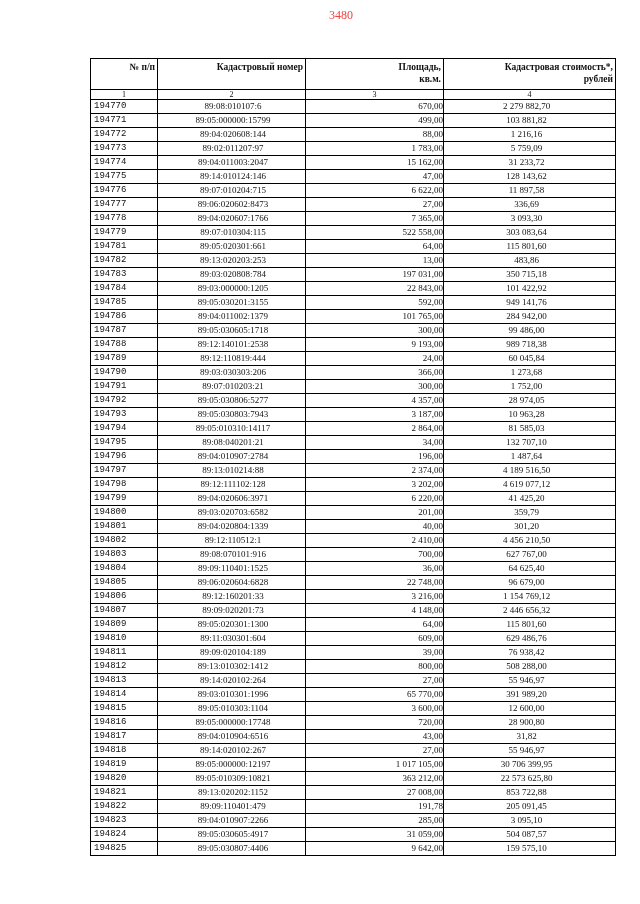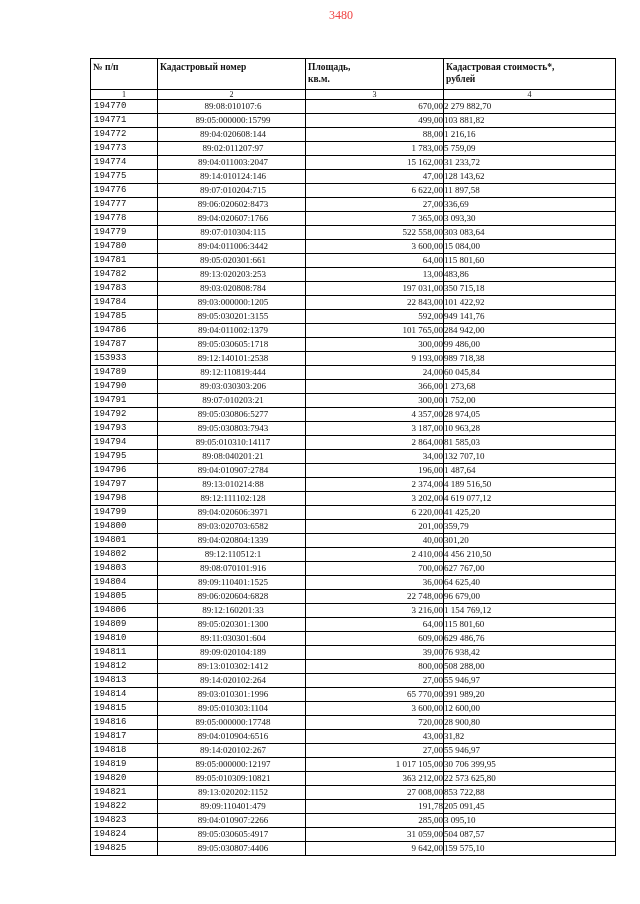--- a/index.html
+++ b/index.html
@@ -39,21 +39,21 @@
 
   table.cadastral-table th,
   table.cadastral-table td {
     border: 1px solid #000000;
     overflow: hidden;
     white-space: nowrap;
   }
   thead th.head-cell {
     font-weight: bold;
     font-size: 9.5px;
-    text-align: left;
+    text-align: right;
     vertical-align: top;
     padding: 2px 2px 1px 2px;
     height: 27px;
     line-height: 12px;
   }
   thead th.index-cell {
     font-weight: normal;
     font-size: 8px;
     text-align: center;
     vertical-align: middle;
@@ -63,21 +63,21 @@
   }
   tbody td {
     font-size: 9px;
     height: 13px;
     line-height: 13px;
     padding: 0;
   }
   td.c-num   { text-align: left;  padding-left: 3px; font-family: Liberation Mono, monospace; }
   td.c-cad   { text-align: center;  padding-left: 3px; }
   td.c-area  { text-align: right; }
-  td.c-value { text-align: left; padding-right: 6px; }
+  td.c-value { text-align: center; padding-right: 6px; }
 </style>
 </head>
 <body>
 
 <div class="page-number">3480</div>
 
 <table class="cadastral-table">
   <colgroup>
     <col class="col-num">
       <col class="col-cad">
@@ -173,26 +173,20 @@
         <td class="c-value">3 093,30</td>
       </tr>
 
       <tr>
         <td class="c-num">194779</td>
         <td class="c-cad">89:07:010304:115</td>
         <td class="c-area">522 558,00</td>
         <td class="c-value">303 083,64</td>
       </tr>
 
-      <tr>
-        <td class="c-num">194780</td>
-        <td class="c-cad">89:04:011006:3442</td>
-        <td class="c-area">3 600,00</td>
-        <td class="c-value">15 084,00</td>
-      </tr>
 
       <tr>
         <td class="c-num">194781</td>
         <td class="c-cad">89:05:020301:661</td>
         <td class="c-area">64,00</td>
         <td class="c-value">115 801,60</td>
       </tr>
 
       <tr>
         <td class="c-num">194782</td>
@@ -230,21 +224,21 @@
       </tr>
 
       <tr>
         <td class="c-num">194787</td>
         <td class="c-cad">89:05:030605:1718</td>
         <td class="c-area">300,00</td>
         <td class="c-value">99 486,00</td>
       </tr>
 
       <tr>
-        <td class="c-num">153933</td>
+        <td class="c-num">194788</td>
         <td class="c-cad">89:12:140101:2538</td>
         <td class="c-area">9 193,00</td>
         <td class="c-value">989 718,38</td>
       </tr>
 
       <tr>
         <td class="c-num">194789</td>
         <td class="c-cad">89:12:110819:444</td>
         <td class="c-area">24,00</td>
         <td class="c-value">60 045,84</td>
@@ -362,20 +356,26 @@
         <td class="c-value">96 679,00</td>
       </tr>
 
       <tr>
         <td class="c-num">194806</td>
         <td class="c-cad">89:12:160201:33</td>
         <td class="c-area">3 216,00</td>
         <td class="c-value">1 154 769,12</td>
       </tr>
 
+      <tr>
+        <td class="c-num">194807</td>
+        <td class="c-cad">89:09:020201:73</td>
+        <td class="c-area">4 148,00</td>
+        <td class="c-value">2 446 656,32</td>
+      </tr>
 
 
       <tr>
         <td class="c-num">194809</td>
         <td class="c-cad">89:05:020301:1300</td>
         <td class="c-area">64,00</td>
         <td class="c-value">115 801,60</td>
       </tr>
 
       <tr>

